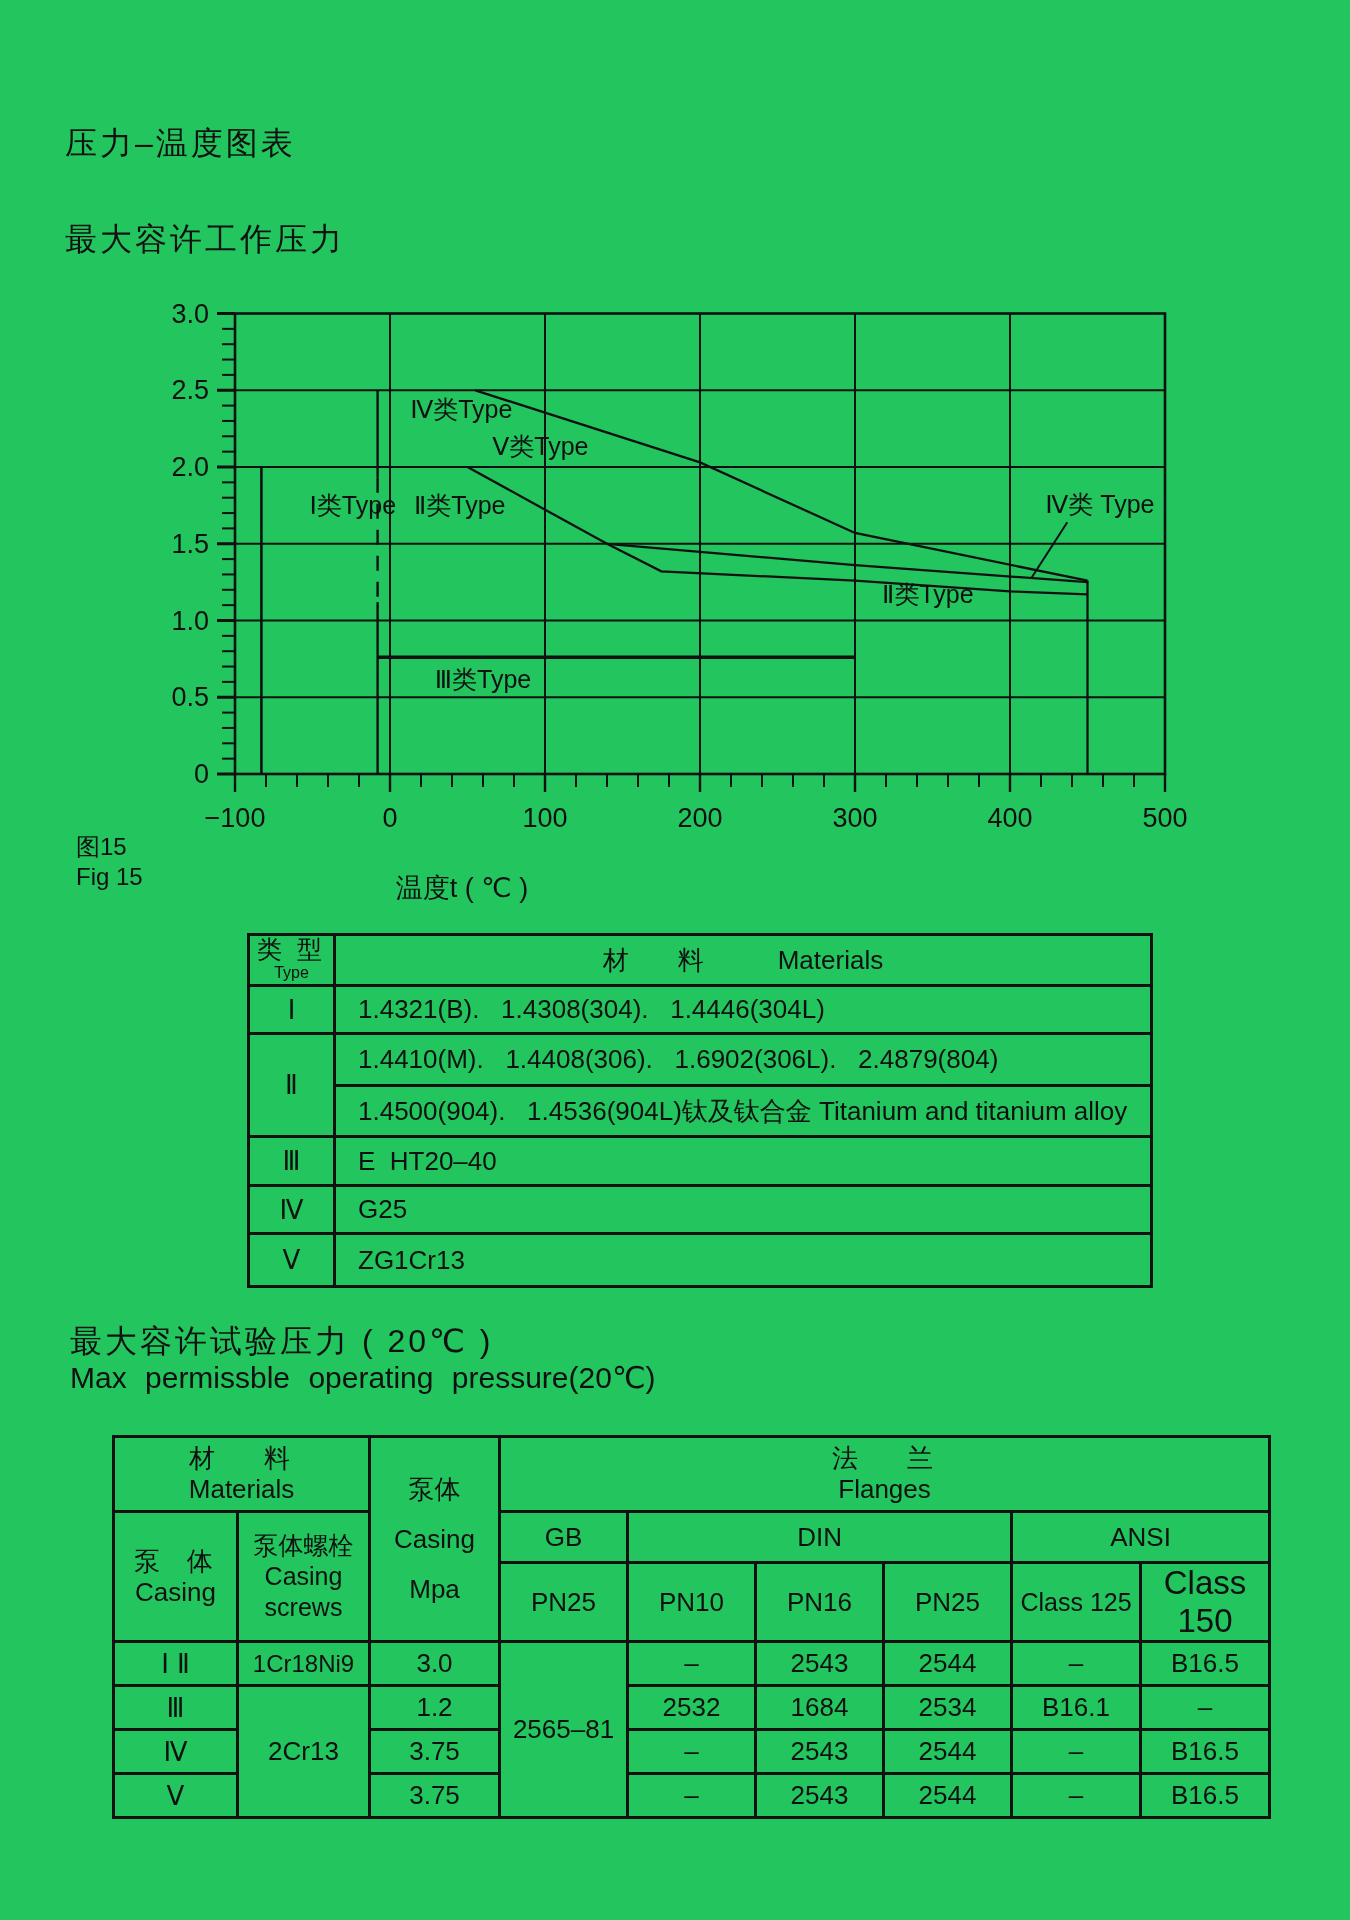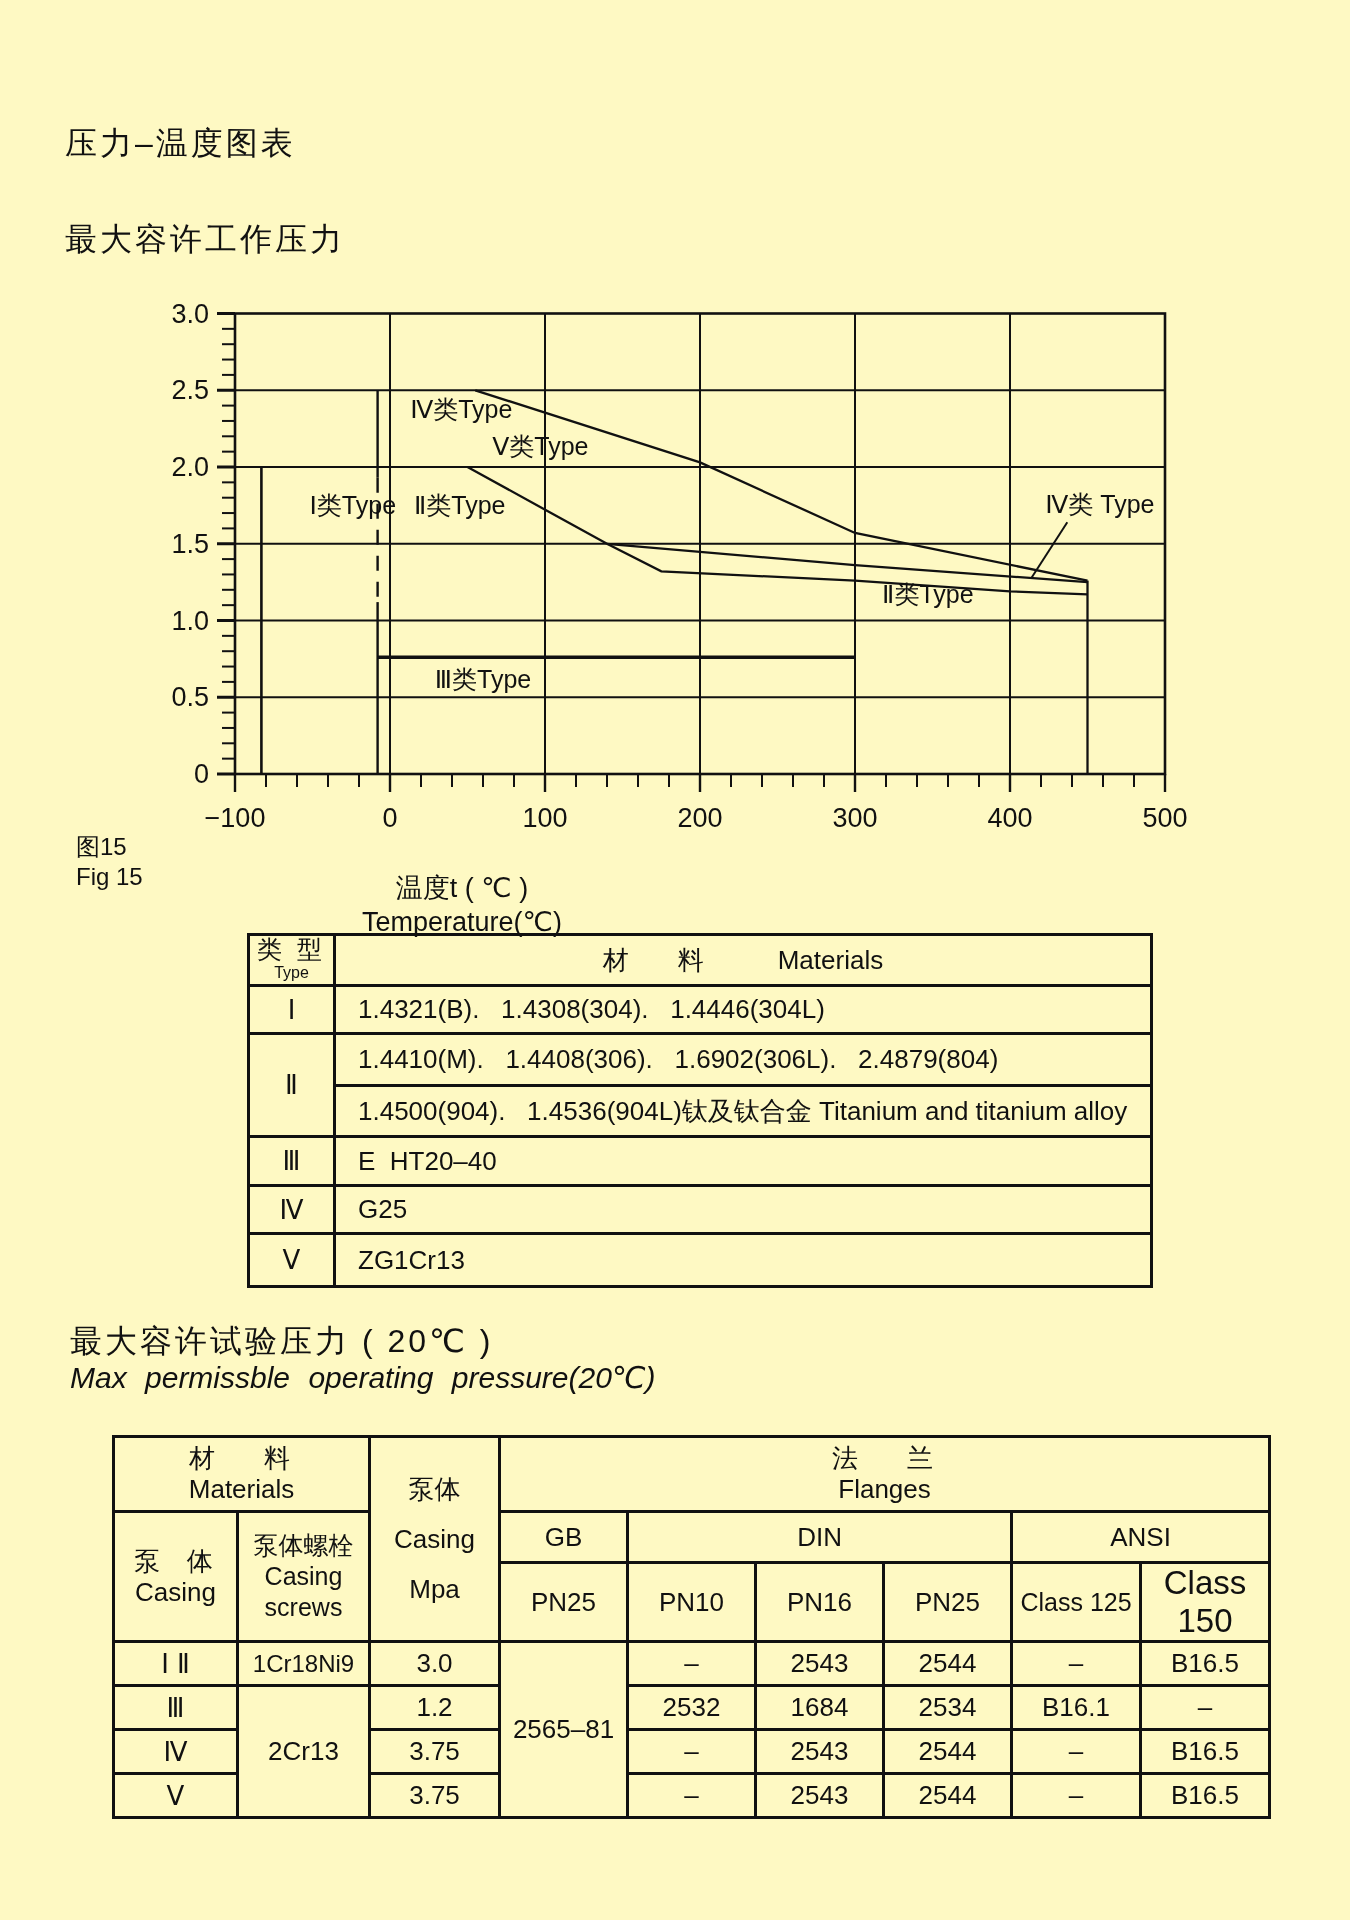--- a/index.html
+++ b/index.html
@@ -1,16 +1,16 @@
 <!DOCTYPE html>
 <html><head>
 <meta charset="utf-8">
 <style>
   html,body{margin:0;padding:0;background:#fff;}
-  .page{position:relative;width:1350px;height:1920px;background:#fef9c3;overflow:hidden;
+  .page{position:relative;width:1350px;height:1920px;background:#22c55e;overflow:hidden;
         font-family:"Liberation Sans","DejaVu Sans",sans-serif;color:#111;}
   .abs{position:absolute;}
   .title-cn{font-size:32px;letter-spacing:3px;white-space:pre;}
   .title-en{font-size:30px;word-spacing:10px;white-space:pre;}
   #chart-svg{position:absolute;left:0;top:0;pointer-events:none;}
   #chart-svg text{font-family:"Liberation Sans","DejaVu Sans",sans-serif;}
   .figcap{font-size:24px;line-height:30px;}
   .xcap{font-size:27px;line-height:34px;text-align:center;}
   
   table{border-collapse:collapse;table-layout:fixed;}
@@ -139,21 +139,20 @@
       <text x="483" y="687.83" text-anchor="middle" font-size="25" fill="#111">Ⅲ类Type</text>
       <text x="1099.9" y="512.8399999999999" text-anchor="middle" font-size="25" fill="#111">Ⅳ类 Type</text>
     </svg>
 
   <div class="abs figcap" style="left:76px;top:832px;">
     <div>图15</div>
     <div>Fig 15</div>
   </div>
   <div class="abs xcap" style="left:232px;top:840px;width:460px;margin-top:31px;">
     <div>温度t ( ℃ )</div>
-    <div>Temperature(℃)</div>
   </div>
 
   <table class="t1 abs" style="left:247px;top:933px;width:906px;">
     <colgroup>
         <col style="width:86px">
         <col>
       </colgroup>
     <tbody>
         <tr style="height:49px">
       <th>
@@ -184,21 +183,21 @@
       <td class="mat">G25</td>
     </tr>
     <tr style="height:53px">
       <td class="roman">Ⅴ</td>
       <td class="mat">ZG1Cr13</td>
     </tr>
   </tbody>
     </table>
 
   <div class="abs title-cn" style="left:70px;top:1320px;">最大容许试验压力 ( 20℃ )</div>
-  <div class="abs title-en" style="left:70px;top:1360px;font-style:italic;">Max permissble operating pressure(20℃)</div>
+  <div class="abs title-en" style="left:70px;top:1360px;">Max permissble operating pressure(20℃)</div>
 
   <table class="t2 abs" style="left:112px;top:1435px;width:1156px;">
     <colgroup>
       <col style="width:124px">
         <col style="width:132px">
         <col style="width:130px">
       <col style="width:128px">
         <col style="width:128px">
         <col style="width:128px">
       <col style="width:128px">

